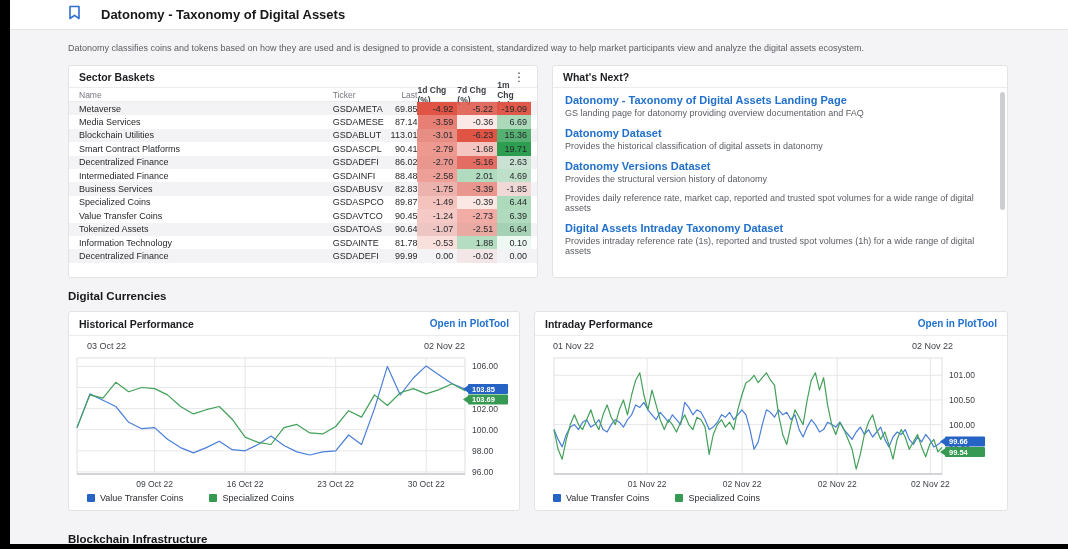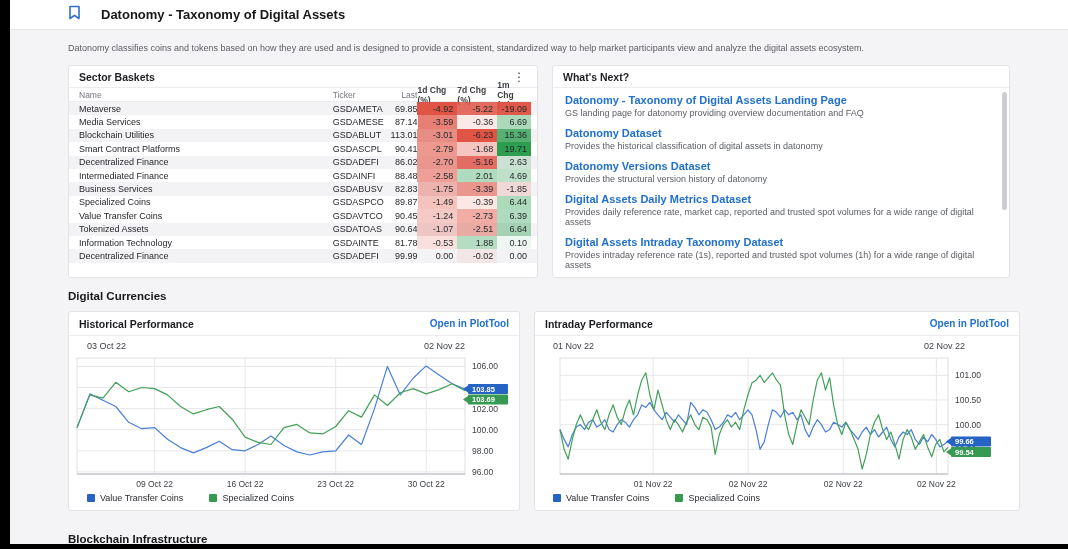--- a/index.html
+++ b/index.html
@@ -1,21 +1,21 @@
 <!DOCTYPE html>
 <html><head>
 <meta charset="utf-8">
 <style>
   * { margin:0; padding:0; box-sizing:border-box; }
   html,body { width:1068px; height:549px; overflow:hidden; background:#000; }
   body { font-family:"Liberation Sans", sans-serif; }
   .page { position:absolute; left:10px; top:0; right:0; bottom:5px; background:#f4f4f6; overflow:hidden; }
   .topbar { height:30px; background:#fff; border-bottom:1px solid #e6e6e8; display:flex; align-items:center; padding-left:58px; }
   .topbar .ttl { font-size:13px; font-weight:bold; color:#17181a; margin-left:20px; }
-  .content { padding:13px 48px 0 58px; }
+  .content { padding:13px 60px 0 58px; }
   .intro { font-size:9px; color:#5a5d63; }
   .row2 { display:flex; gap:14px; margin-top:12px; }
   .panel { background:#fff; border:1px solid #e3e3e6; border-radius:3px; }
   .p-left { width:470px; height:213px; }
   .p-right { width:458px; height:213px; position:relative; overflow:hidden; }
   .panel-hd { height:22px; display:flex; align-items:center; justify-content:space-between; padding:0 10px; border-bottom:1px solid #ececef; }
   .panel-hd .t { font-size:10.5px; font-weight:bold; color:#1c1d20; }
   .kebab { font-size:12px; color:#3a3d42; cursor:pointer; line-height:1; padding:0 2px; }
   
   .thead { display:flex; height:14px; align-items:center; padding:0 6px 0 10px; font-size:8.5px; color:#74777d; border-bottom:1px solid #ececef; }
@@ -189,21 +189,20 @@
             </div>
             <div class="wn-item">
               <div class="wn-title">Datonomy Dataset</div>
               <div class="wn-desc">Provides the historical classification of digital assets in datonomy</div>
             </div>
             <div class="wn-item">
               <div class="wn-title">Datonomy Versions Dataset</div>
               <div class="wn-desc">Provides the structural version history of datonomy</div>
             </div>
             <div class="wn-item">
-              <div class="wn-title">Digital Assets Daily Metrics Dataset</div>
               <div class="wn-desc">Provides daily reference rate, market cap, reported and trusted spot volumes for a wide range of digital assets</div>
             </div>
             <div class="wn-item">
               <div class="wn-title">Digital Assets Intraday Taxonomy Dataset</div>
               <div class="wn-desc">Provides intraday reference rate (1s), reported and trusted spot volumes (1h) for a wide range of digital assets</div>
             </div>
           </div>
         <div class="wn-scroll"></div>
       </div>
     </div>

